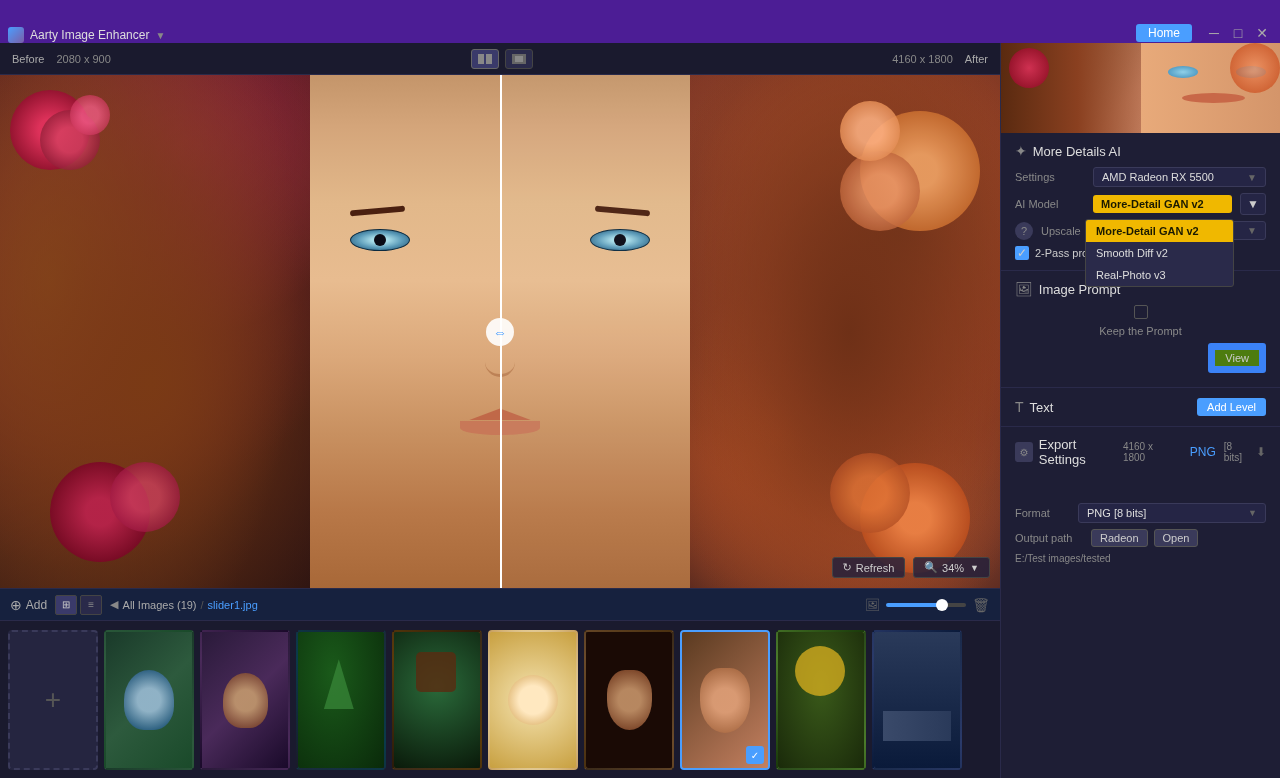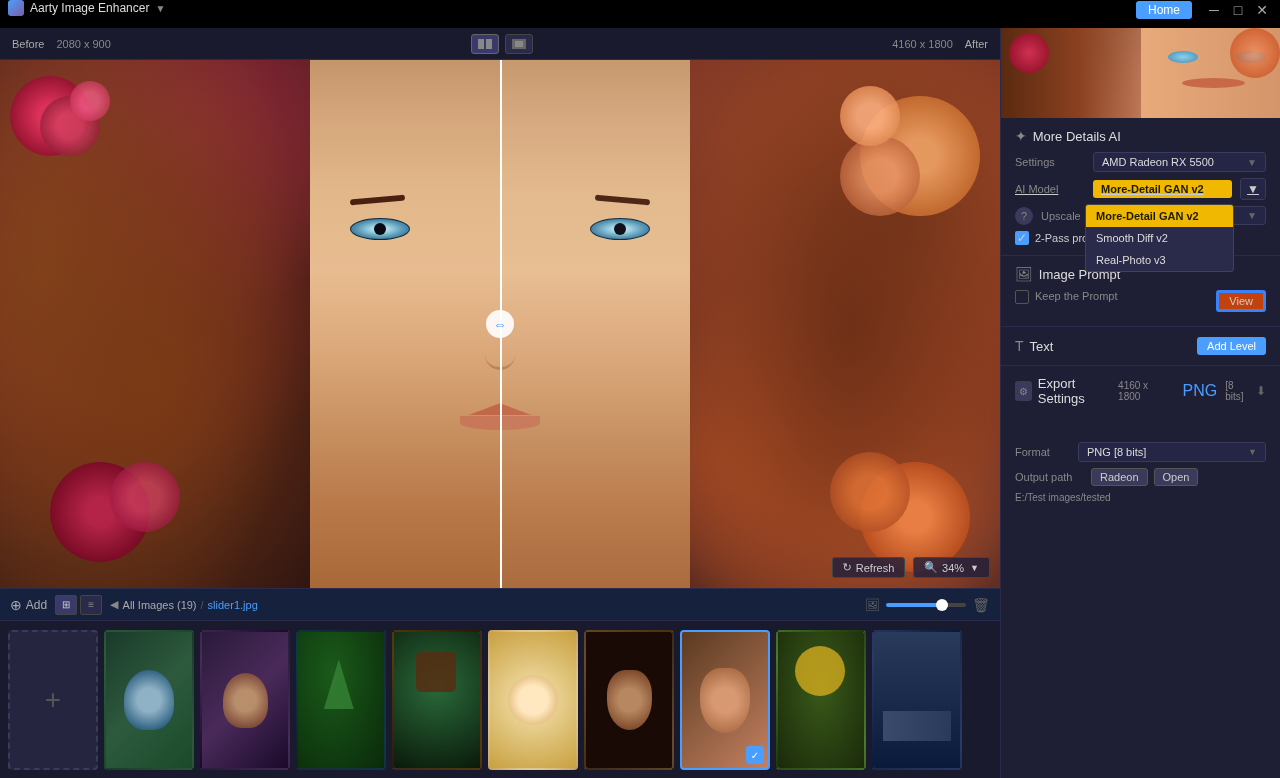--- a/index.html
+++ b/index.html
@@ -10,24 +10,24 @@
       font-family: 'Segoe UI', Arial, sans-serif;
       font-size: 12px;
       color: #ccc;
       overflow: hidden;
       display: flex;
       flex-direction: column;
     }
 
     
     .title-bar {
-      height: 28px;
-      background: #000000;
-      display: flex;
-      align-items: flex-start;
+      height: 43px;
+      background: #4c1d95;
+      display: flex;
+      align-items: flex-end;
       padding: 0 8px;
       justify-content: space-between;
       flex-shrink: 0;
     }
     .title-bar-left {
       display: flex;
       align-items: center;
       gap: 6px;
       color: #ddd;
       font-size: 12px;
@@ -398,21 +398,20 @@
       font-size: 10px;
     }
 
     
     .ai-model-row {
       display: flex;
       align-items: center;
       gap: 8px;
       margin-bottom: 4px;
       position: relative;
-      text-decoration: underline;
     }
     .ai-model-select {
       flex: 1;
       background: #f0b800;
       border: none;
       border-radius: 3px;
       color: #1a1a00;
       padding: 3px 8px;
       font-size: 11px;
       font-weight: 600;
@@ -516,35 +515,36 @@
       color: #888;
       font-size: 14px;
     }
     .prompt-title {
       color: #ddd;
       font-size: 13px;
       font-weight: 500;
     }
     .keep-prompt-row {
       display: flex;
-      align-items: flex-start;
+      align-items: center;
       gap: 6px;
       margin-bottom: 4px;
+      flex-direction: column;
     }
     .checkbox-empty {
       width: 14px;
       height: 14px;
       border: 1px solid #555;
       border-radius: 2px;
       cursor: pointer;
       flex-shrink: 0;
     }
     .view-btn {
-      background: #c2410c;
-      border: 3px solid #3b82f6;
+      background: #4d7c0f;
+      border: 7px solid #3b82f6;
       border-radius: 3px;
       color: #ccc;
       padding: 2px 10px;
       font-size: 11px;
       cursor: pointer;
     }
 
     
     .text-section {
       padding: 10px 14px;
@@ -1153,21 +1153,21 @@
         <span class="text-title">Text</span>
         <button class="add-text-btn">Add Level</button>
       </div>
     </div>
 
     <div class="export-section">
       <div class="export-header">
         <div class="export-icon-box">⚙</div>
         <span class="export-title">Export Settings</span>
         <span class="export-info">4160 x 1800</span>
-        <span style="color:#4a9eff;font-size:16px;margin-left:12px;">PNG</span>
+        <span style="color:#4a9eff;font-size:12px;margin-left:12px;">PNG</span>
         <span style="color:#888;font-size:10px;margin-left:2px;">[8 bits]</span>
         <span class="export-collapse">⬇</span>
       </div>
 
       <div class="format-row">
         <span class="format-label">Format</span>
         <div class="format-select">
           <span>PNG  [8 bits]</span>
           <span style="font-size:9px;color:#666;">▼</span>
         </div>

